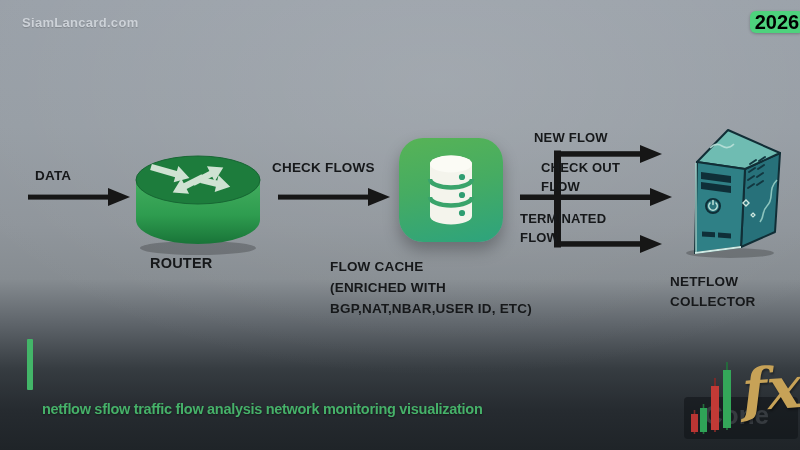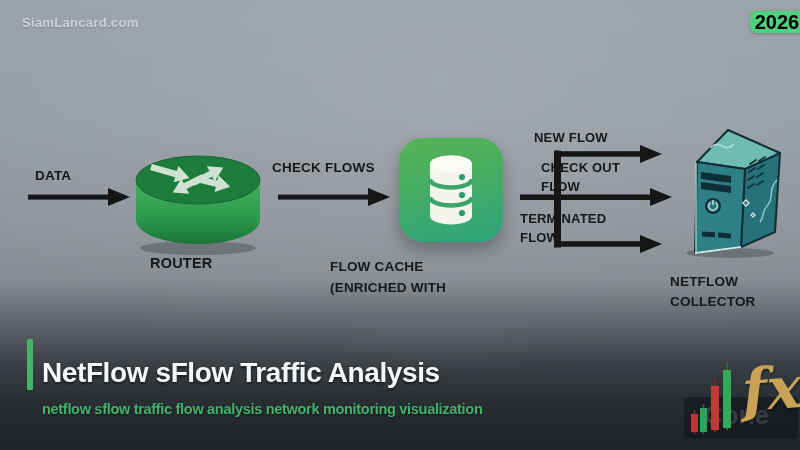--- a/index.html
+++ b/index.html
@@ -109,20 +109,21 @@
       <path d="M17,26 a21,8.5 0 0 0 42,0" stroke="#3aa46b" stroke-width="4.5" fill="none"></path>
       <path d="M17,44 a21,8.5 0 0 0 42,0" stroke="#3aa46b" stroke-width="4.5" fill="none"></path>
       <circle cx="49" cy="24" r="4.3" fill="#2f9e72" stroke="#f4f4ec" stroke-width="2.4"></circle>
       <circle cx="49" cy="42" r="4.3" fill="#2f9e72" stroke="#f4f4ec" stroke-width="2.4"></circle>
       <circle cx="49" cy="60" r="4.3" fill="#2f9e72" stroke="#f4f4ec" stroke-width="2.4"></circle>
     </svg>
   </div>
   <div class="abs" style="left:330px;top:259px;width:242px;">
     <div class="lbl dlabel">FLOW CACHE</div>
     <div class="lbl dlabel" style="margin-top:4px;">(ENRICHED WITH</div>
+    <div class="lbl dlabel" style="margin-top:4px;">BGP,NAT,NBAR,USER ID, ETC)</div>
   </div>
 
   <svg class="abs" style="left:504px;top:140px;" width="170" height="120">
     <rect x="16" y="54.5" width="40" height="5.5" fill="#161616"></rect>
     <rect x="50" y="10.5" width="7" height="97" fill="#161616"></rect>
     <rect x="53" y="11.2" width="84" height="5.5" fill="#161616"></rect>
     <polygon points="136,5 158,14 136,23" fill="#161616"></polygon>
     <rect x="53" y="54.5" width="94" height="5.5" fill="#161616"></rect>
     <polygon points="146,48 168,57 146,66" fill="#161616"></polygon>
     <rect x="53" y="101.2" width="84" height="5.5" fill="#161616"></rect>
@@ -176,21 +177,20 @@
 
     <path d="M64,76 l3,3 -3,3 -3,-3 z" fill="none" stroke="#cfe8e0" stroke-width="1.4"></path>
     <path d="M71,89 l2,2 -2,2 -2,-2 z" fill="none" stroke="#cfe8e0" stroke-width="1.2"></path>
   </svg>
   <div class="abs" style="left:670px;top:274px;width:120px;">
     <div class="lbl dlabel">NETFLOW</div>
     <div class="lbl dlabel" style="margin-top:3px;">COLLECTOR</div>
   </div>
 
   <div class="abs accent-bar" style="left:27px;top:339px;"></div>
-  <div class="abs title" style="left:42px;top:357px;">NetFlow sFlow Traffic Analysis</div>
   <div class="abs subtitle" style="left:42px;top:401px;">netflow sflow traffic flow analysis network monitoring visualization</div>
 
   <div class="abs" style="left:682px;top:358px;width:118px;height:92px;">
     <div class="abs logo-panel" style="left:2px;top:39px;width:114px;height:42px;"></div>
     <div class="abs logo-watermark" style="left:22px;top:42px;">Cone</div>
     <svg class="abs" style="left:6px;top:4px;" width="56" height="74">
       <line x1="6.5" y1="48" x2="6.5" y2="72" stroke="#7e2a28" stroke-width="1.6"></line>
       <rect x="3" y="52" width="7" height="18" fill="#bb3533"></rect>
       <line x1="15.5" y1="42" x2="15.5" y2="72" stroke="#236f3c" stroke-width="1.6"></line>
       <rect x="12" y="46" width="7" height="24" fill="#2fa357"></rect>

